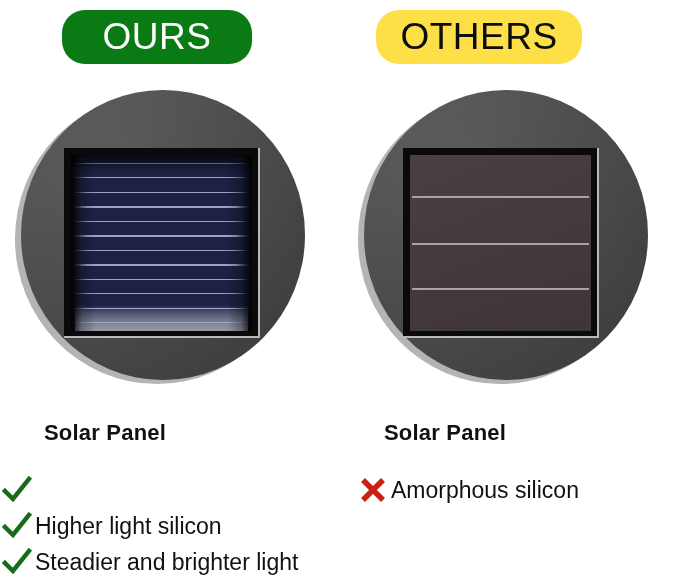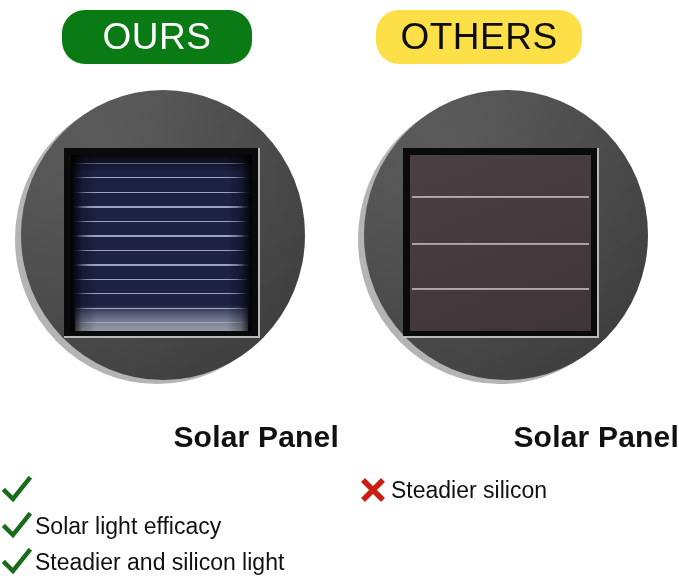--- a/index.html
+++ b/index.html
@@ -191,25 +191,26 @@
   }
   .busbars-amor span:nth-child(1) { top: 41px; }
   .busbars-amor span:nth-child(2) { top: 88px; }
   .busbars-amor span:nth-child(3) { top: 133px; }
 
   
   .caption {
     position: absolute;
     top: 420px;
     width: 339px;
-    text-align: right;
-    font-size: 30px;
+    text-align: left;
+    font-size: 22px;
     font-weight: bold;
     color: #111111;
     letter-spacing: 0.2px;
+    padding-left: 44px;
   }
 
   
   .features {
     position: absolute;
     top: 472px;
     left: 0;
     width: 339px;
     margin: 0;
     padding: 0;
@@ -267,27 +268,27 @@
     <ul class="features">
       <li class="feature-item">
         <svg class="mark" viewBox="0 0 30 28">
           <path d="M3 15 L11 23 L27 3" fill="none" stroke="#186b18" stroke-width="4.5" stroke-linecap="square" stroke-linejoin="miter"></path>
         </svg>
       </li>
       <li class="feature-item">
         <svg class="mark" viewBox="0 0 30 28">
           <path d="M3 15 L11 23 L27 3" fill="none" stroke="#186b18" stroke-width="4.5" stroke-linecap="square" stroke-linejoin="miter"></path>
         </svg>
-        <span class="feature-label">Solar light efficacy</span>
+        <span class="feature-label">Higher light silicon</span>
       </li>
       <li class="feature-item">
         <svg class="mark" viewBox="0 0 30 28">
           <path d="M3 15 L11 23 L27 3" fill="none" stroke="#186b18" stroke-width="4.5" stroke-linecap="square" stroke-linejoin="miter"></path>
         </svg>
-        <span class="feature-label">Steadier and silicon light</span>
+        <span class="feature-label">Steadier and brighter light</span>
       </li>
     </ul>
   </div>
 
   <div class="column right">
 
     <div class="badge badge-others">OTHERS</div>
 
     <div class="lamp right-lamp">
       <div class="rim"></div>
@@ -306,18 +307,18 @@
       </div>
     </div>
 
     <div class="caption">Solar Panel</div>
 
     <ul class="features right-features">
       <li class="feature-item">
         <svg class="mark" viewBox="0 0 30 28">
           <path d="M5 4 L25 24 M25 4 L5 24" fill="none" stroke="#cc1f14" stroke-width="5.5" stroke-linecap="butt"></path>
         </svg>
-        <span class="feature-label">Steadier silicon</span>
+        <span class="feature-label">Amorphous silicon</span>
       </li>
     </ul>
   </div>
 
 </div>
 
 </body></html>

